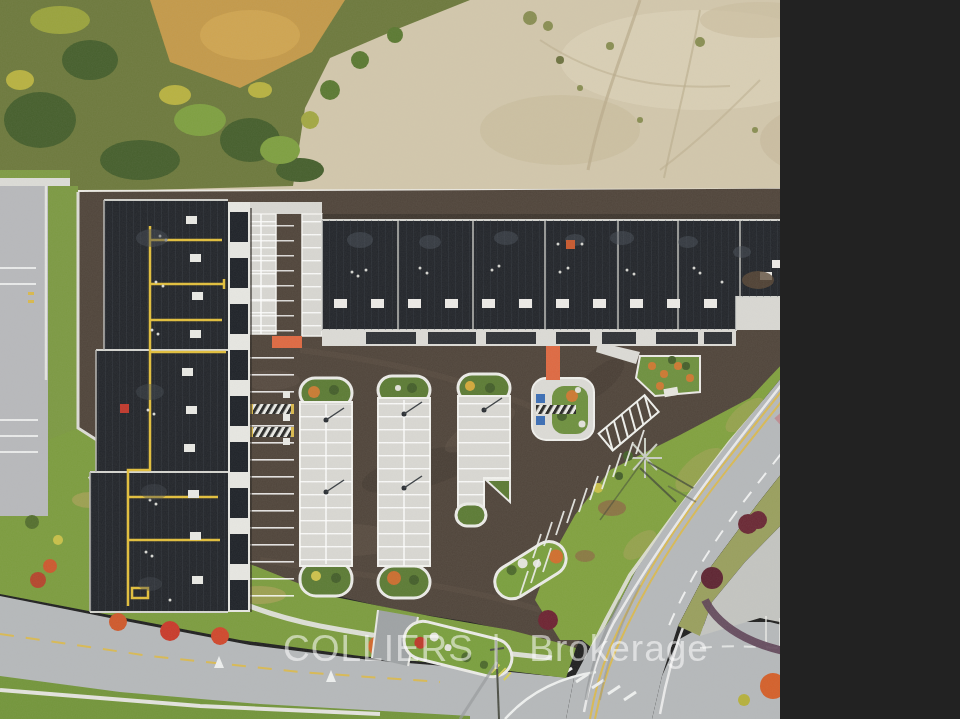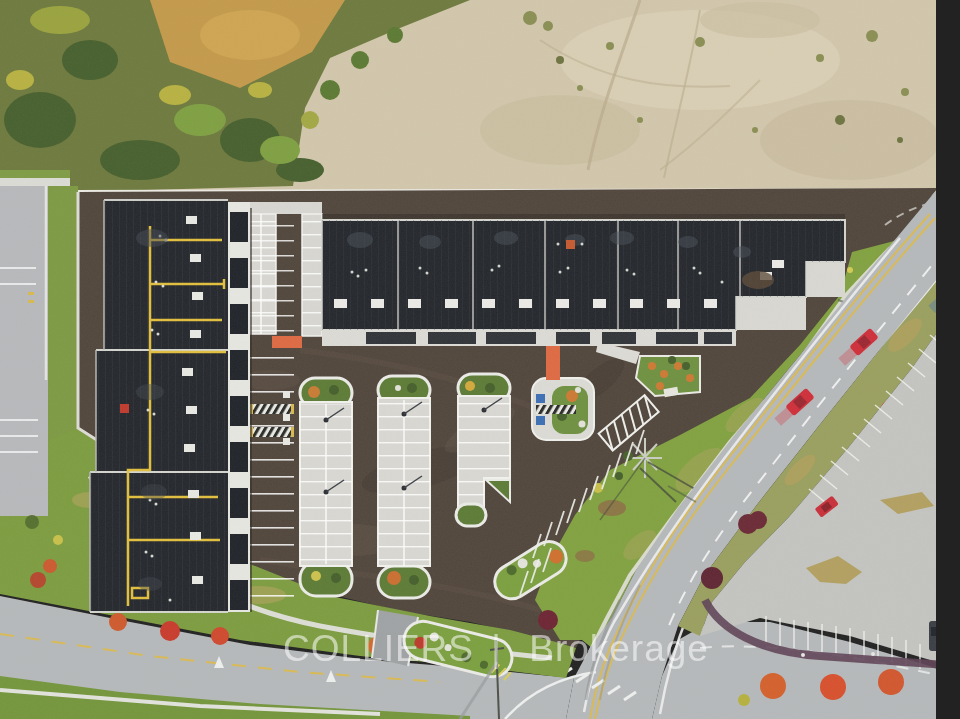--- a/index.html
+++ b/index.html
@@ -1,16 +1,16 @@
 <!DOCTYPE html>
 <html><head>
 <meta charset="utf-8">
 <style>
   html,body{margin:0;padding:0;background:#222;}
-  #stage{position:relative;width:936px;height:719px;overflow:hidden;font-family:"Liberation Sans",sans-serif;}
+  #stage{position:relative;width:780px;height:719px;overflow:hidden;font-family:"Liberation Sans",sans-serif;}
   #stage svg{display:block;width:960px;height:719px;}
   text{font-family:"Liberation Sans",sans-serif;}
 </style>
 </head>
 <body>
 
 <div id="stage">
 <svg viewBox="0 0 960 719" xmlns="http://www.w3.org/2000/svg">
   <defs>
     <pattern id="stall13" width="6" height="13" patternUnits="userSpaceOnUse">

